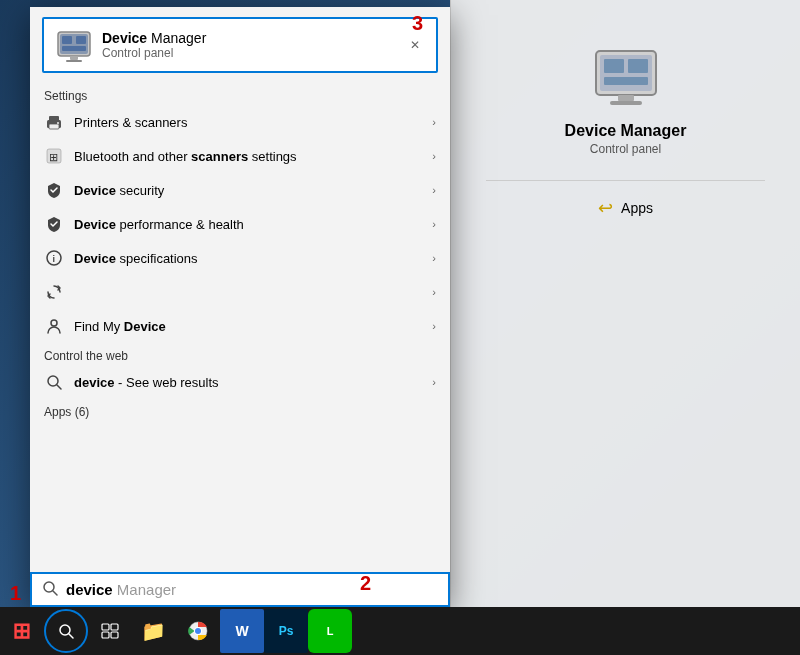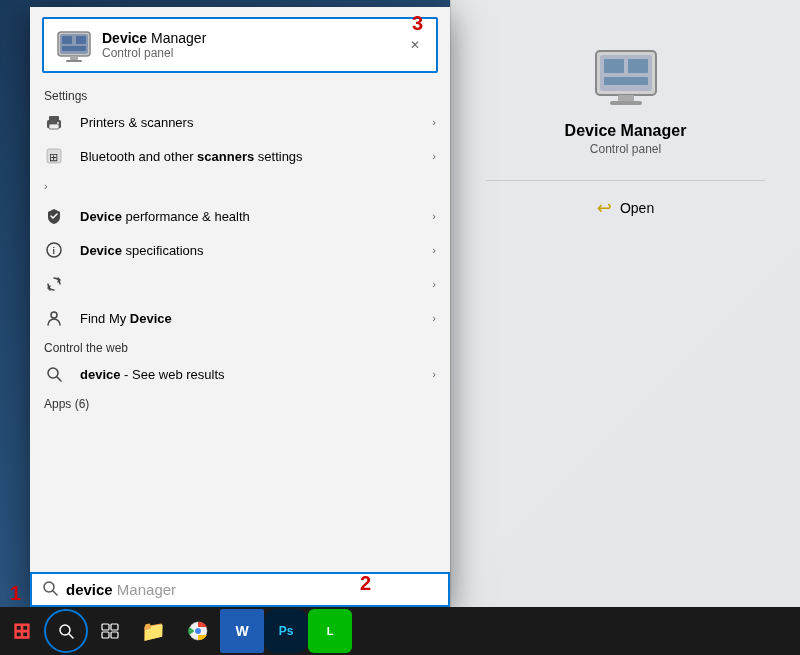--- a/index.html
+++ b/index.html
@@ -97,21 +97,21 @@
       align-items: center;
       justify-content: space-between;
       padding: 7px 14px;
       cursor: pointer;
       color: #000;
     }
 
     .menu-item-left {
       display: flex;
       align-items: center;
-      gap: 16px;
+      gap: 10px;
     }
 
     .menu-item-icon {
       width: 20px;
       height: 20px;
       display: flex;
       align-items: center;
       justify-content: center;
       flex-shrink: 0;
     }
@@ -291,21 +291,21 @@
         <rect x="12" y="36" width="44" height="8" rx="1" fill="#7090b0"></rect>
         <rect x="26" y="54" width="16" height="6" rx="1" fill="#aaa"></rect>
         <rect x="18" y="60" width="32" height="4" rx="2" fill="#999"></rect>
       </svg>
     </div>
     <div class="right-panel-title">Device Manager</div>
     <div class="right-panel-subtitle">Control panel</div>
     <div class="right-panel-divider"></div>
     <div class="right-panel-open">
       <span class="open-icon">↩</span>
-      <span class="open-label">Open</span>
+      <span class="open-label">Apps</span>
     </div>
   </div>
 
   <div class="start-menu">
 
     <div class="top-result">
       <div class="top-result-left">
         <div class="device-manager-icon">
           <svg width="36" height="36" viewBox="0 0 36 36">
             <rect x="2" y="5" width="32" height="24" rx="3" fill="#c8c8c8" stroke="#888" stroke-width="1.5"></rect>
@@ -349,20 +349,29 @@
             <rect x="2" y="2" width="14" height="14" rx="2" fill="#ddd" stroke="#888" stroke-width="0.5"></rect>
             <text x="4" y="14" font-size="11" fill="#333">⊞</text>
           </svg>
         </div>
         <div class="menu-item-label">Bluetooth and other <strong>scanners</strong> settings</div>
       </div>
       <span class="chevron">›</span>
     </div>
 
     <div class="menu-item">
+      <div class="menu-item-left">
+        <div class="menu-item-icon">
+          <svg width="18" height="18" viewBox="0 0 18 18">
+            <path d="M9 2L3 5v5c0 3.5 2.5 6 6 7 3.5-1 6-3.5 6-7V5L9 2z" fill="#444"></path>
+            <path d="M6 9l2 2 4-4" stroke="white" stroke-width="1.5" fill="none" stroke-linecap="round"></path>
+          </svg>
+        </div>
+        <div class="menu-item-label"><strong>Device</strong> security</div>
+      </div>
       <span class="chevron">›</span>
     </div>
 
     <div class="menu-item">
       <div class="menu-item-left">
         <div class="menu-item-icon">
           <svg width="18" height="18" viewBox="0 0 18 18">
             <path d="M9 2L3 5v5c0 3.5 2.5 6 6 7 3.5-1 6-3.5 6-7V5L9 2z" fill="#444"></path>
             <path d="M6 9l2 2 4-4" stroke="white" stroke-width="1.5" fill="none" stroke-linecap="round"></path>
           </svg>
@@ -475,18 +484,18 @@
         <path d="M11 2 A9 9 0 0 1 19.8 7H11Z" fill="#EA4335"></path>
         <path d="M2.2 7 A9 9 0 0 0 2.2 15L7.6 11Z" fill="#34A853"></path>
         <path d="M11 20 A9 9 0 0 0 19.8 15H11Z" fill="#FBBC05"></path>
         <circle cx="11" cy="11" r="4" fill="white"></circle>
         <circle cx="11" cy="11" r="3" fill="#4285F4"></circle>
       </svg>
     </div>
 
     <div class="taskbar-item" style="background:#1F5CB4; border-radius:2px; color:white; font-weight:900; font-size:14px;">W</div>
 
-    <div class="taskbar-item" style="background:#001E36; border-radius:12px; color:#29C8FF; font-size:12px; font-weight:700;">Ps</div>
+    <div class="taskbar-item" style="background:#001E36; border-radius:2px; color:#29C8FF; font-size:12px; font-weight:700;">Ps</div>
 
     <div class="taskbar-item" style="background:#00B900; border-radius:6px; color:white; font-size:11px; font-weight:700;">L</div>
   </div>
 
 </div>
 
 </body></html>

